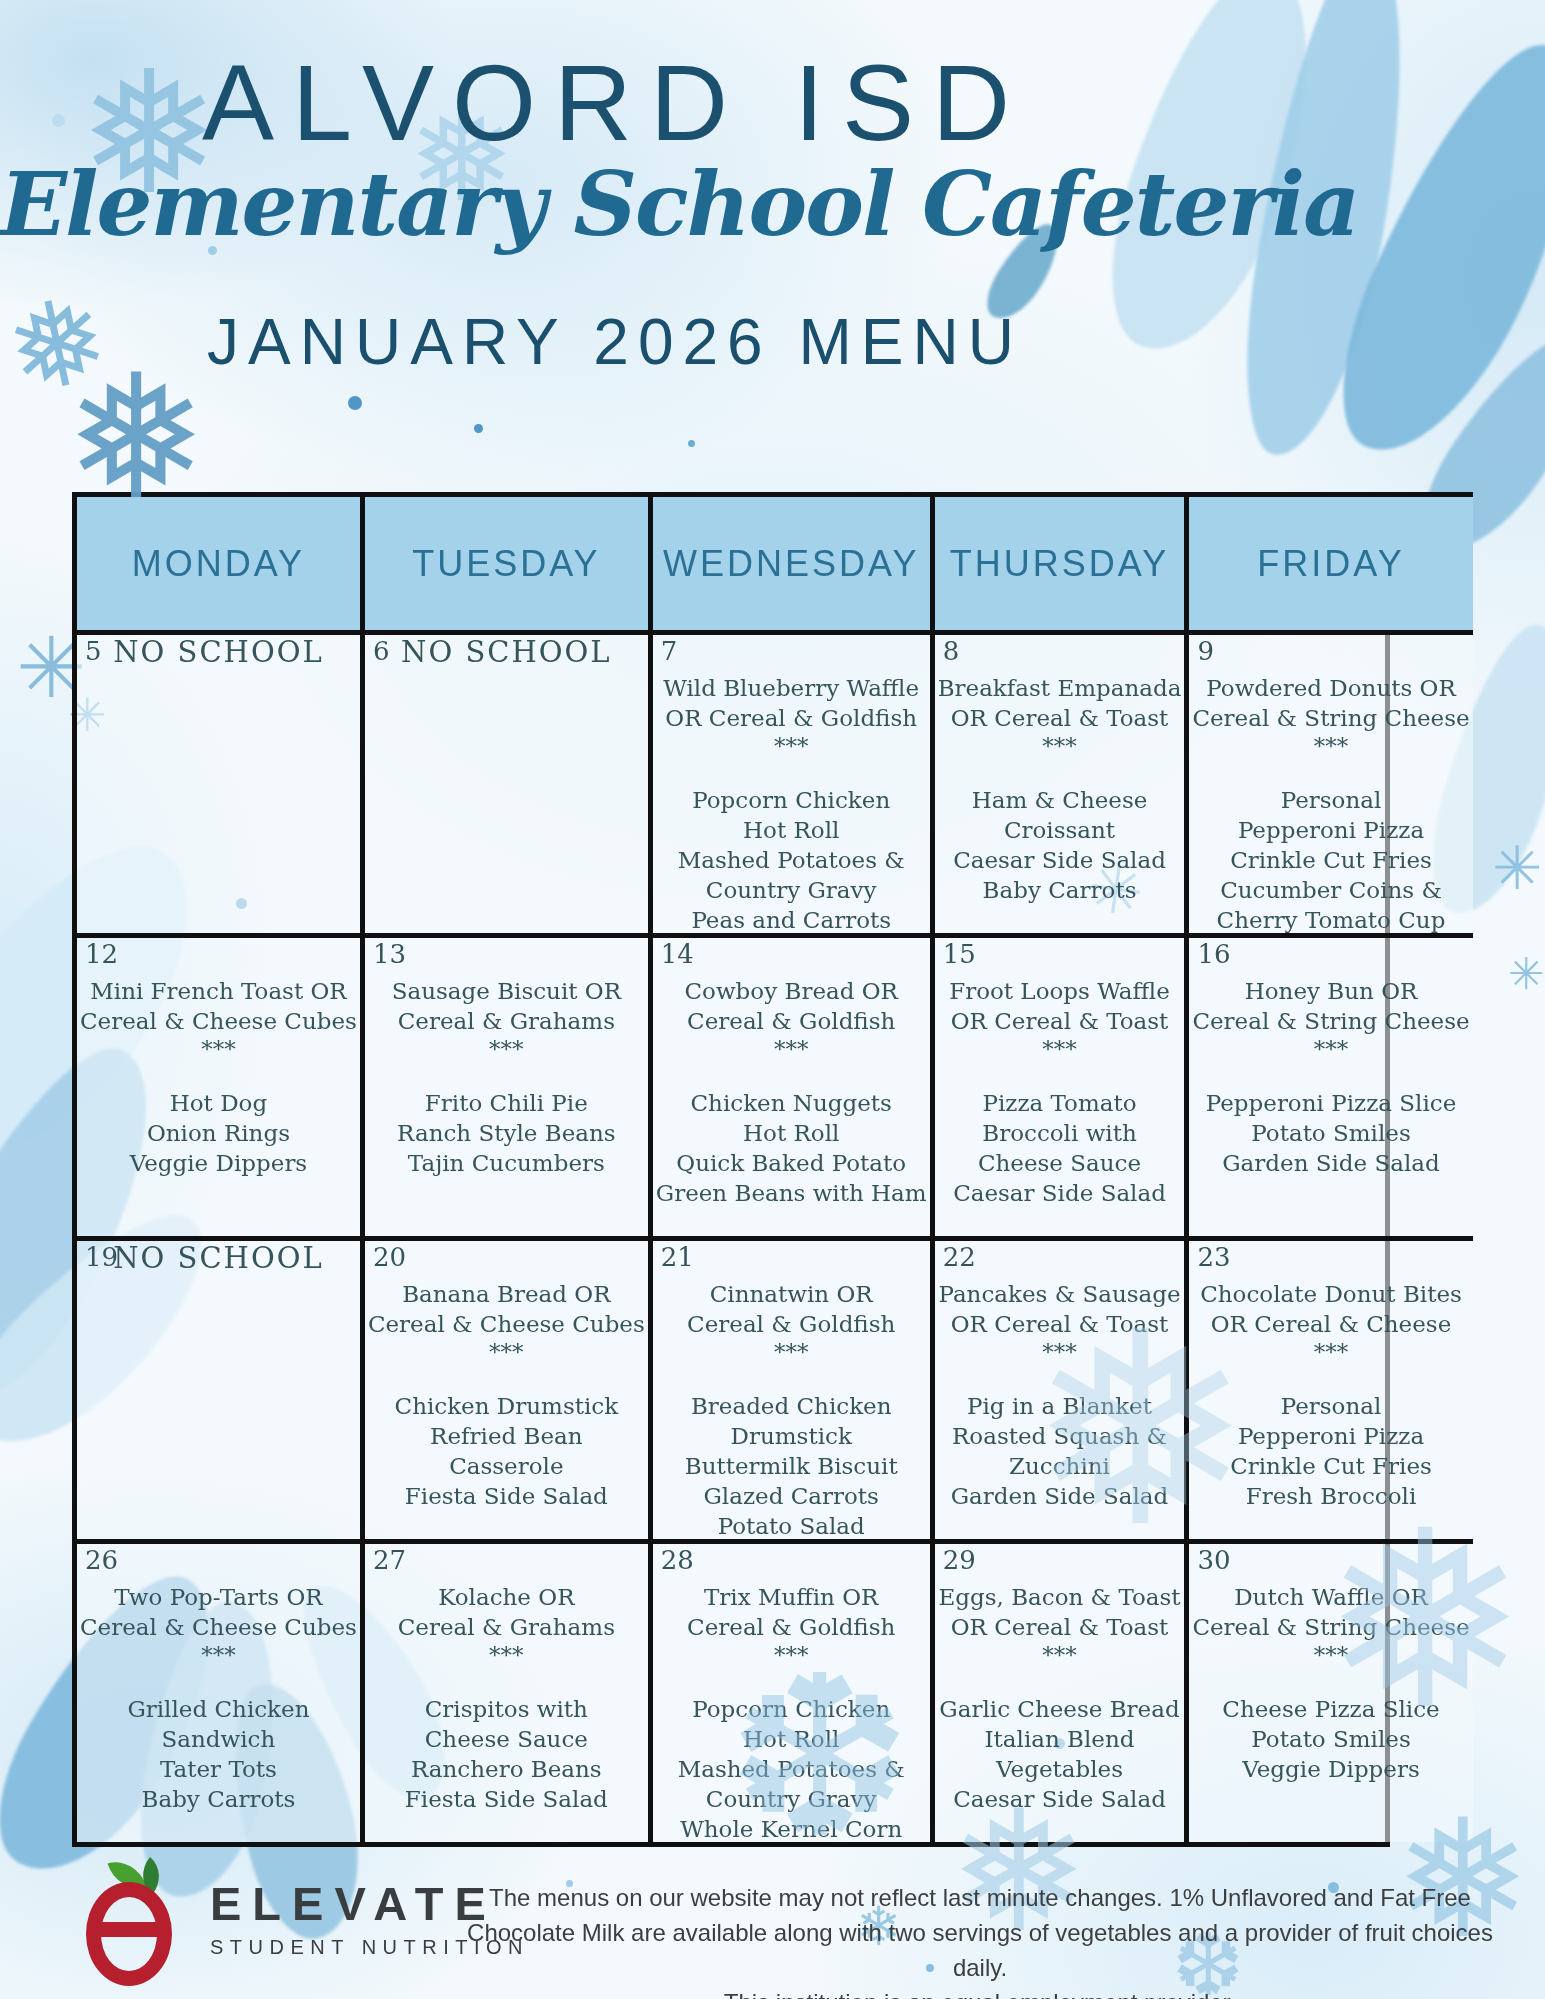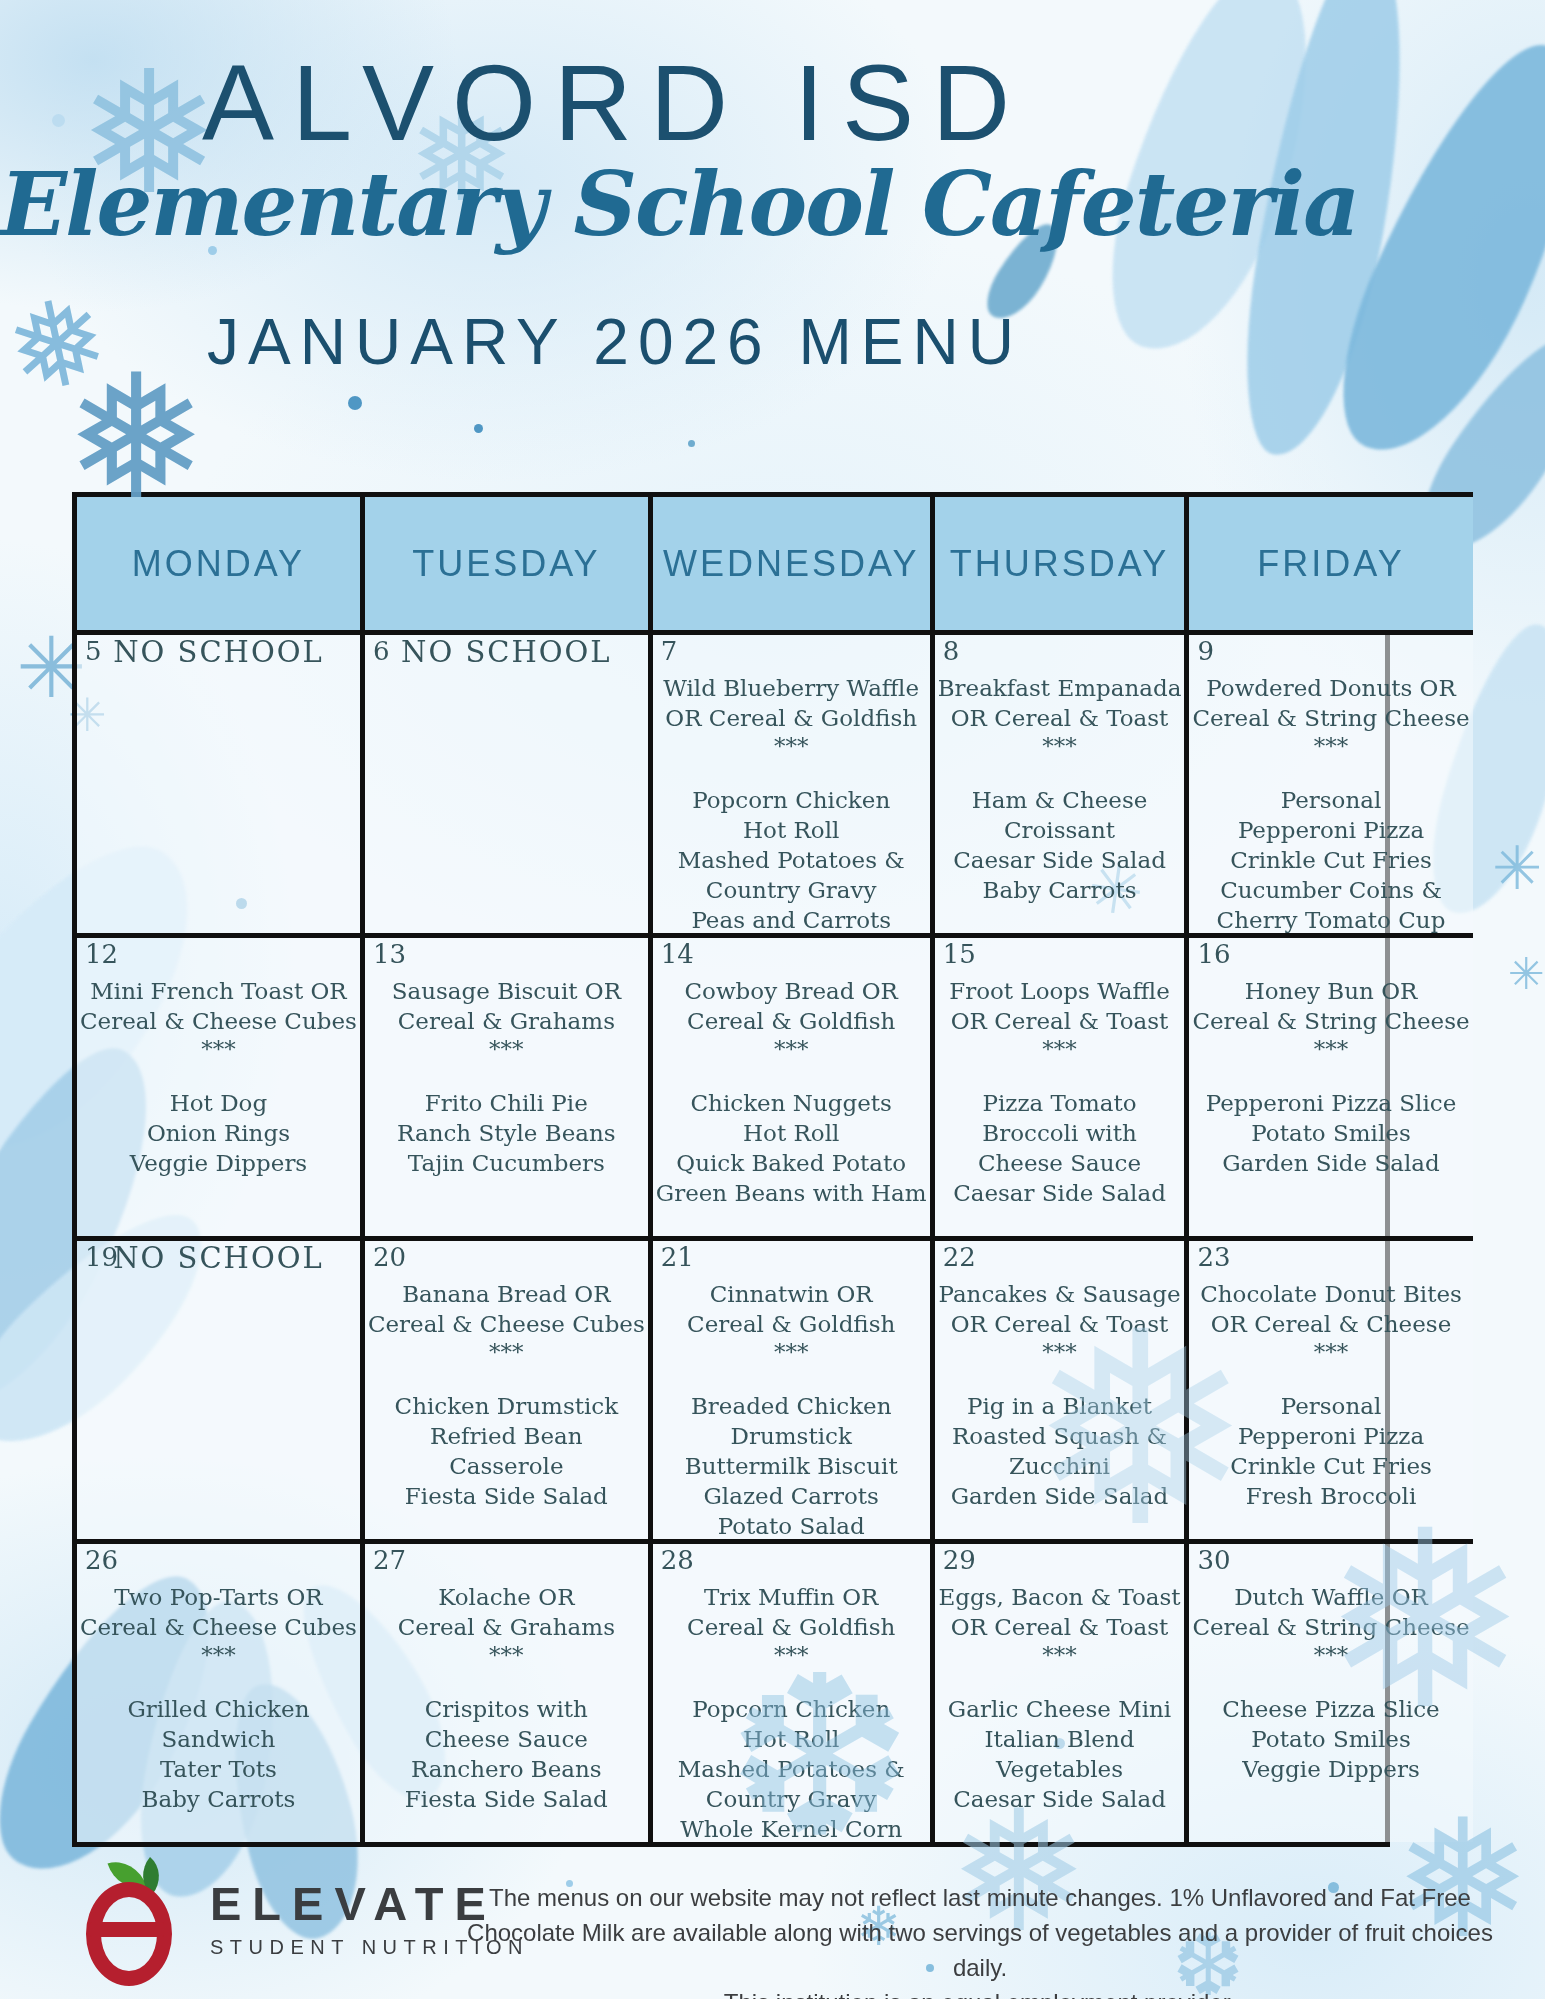--- a/index.html
+++ b/index.html
@@ -344,21 +344,21 @@
           <div class="menu-line">Country Gravy</div>
           <div class="menu-line">Whole Kernel Corn</div>
         </div>
       </div>
       <div class="gcell">
         <div class="cell-date">29</div>
         <div class="cell-menu">
           <div class="menu-line">Eggs, Bacon &amp; Toast</div>
           <div class="menu-line">OR Cereal &amp; Toast</div>
           <div class="menu-sep">***</div>
-          <div class="menu-line">Garlic Cheese Mini</div>
+          <div class="menu-line">Garlic Cheese Bread</div>
           <div class="menu-line">Italian Blend</div>
           <div class="menu-line">Vegetables</div>
           <div class="menu-line">Caesar Side Salad</div>
         </div>
       </div>
       <div class="gcell">
         <div class="cell-date">30</div>
         <div class="cell-menu">
           <div class="menu-line">Dutch Waffle OR</div>
           <div class="menu-line">Cereal &amp; String Cheese</div>

